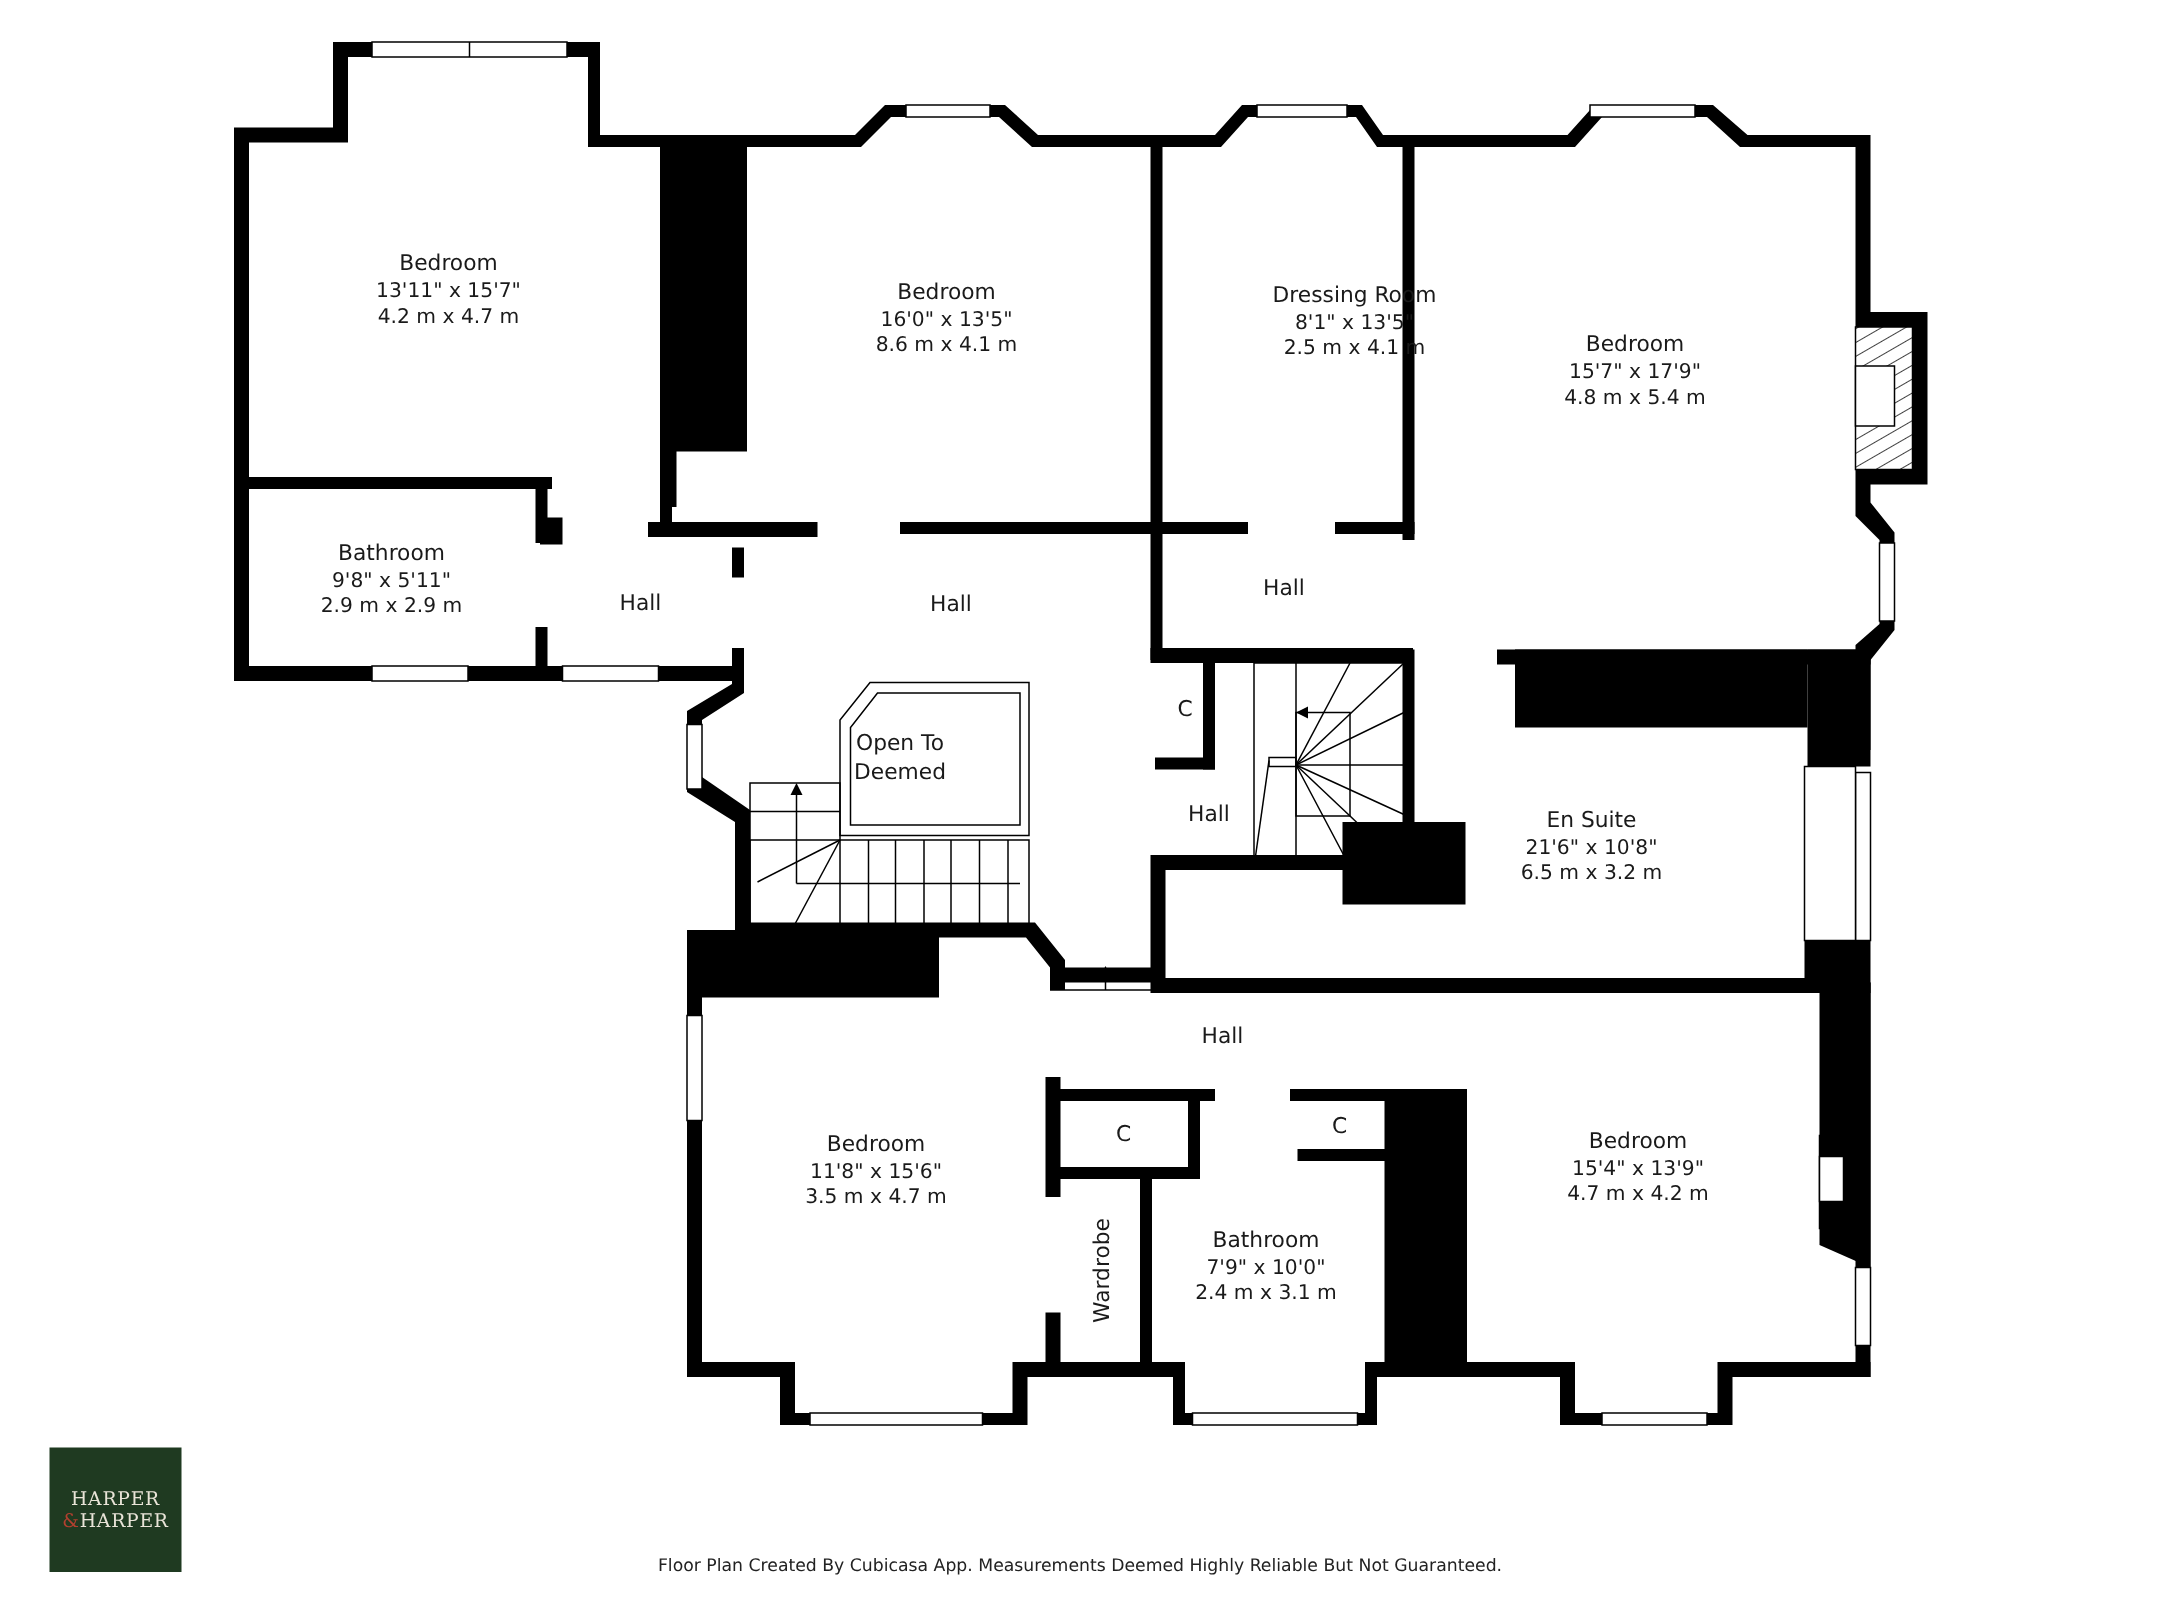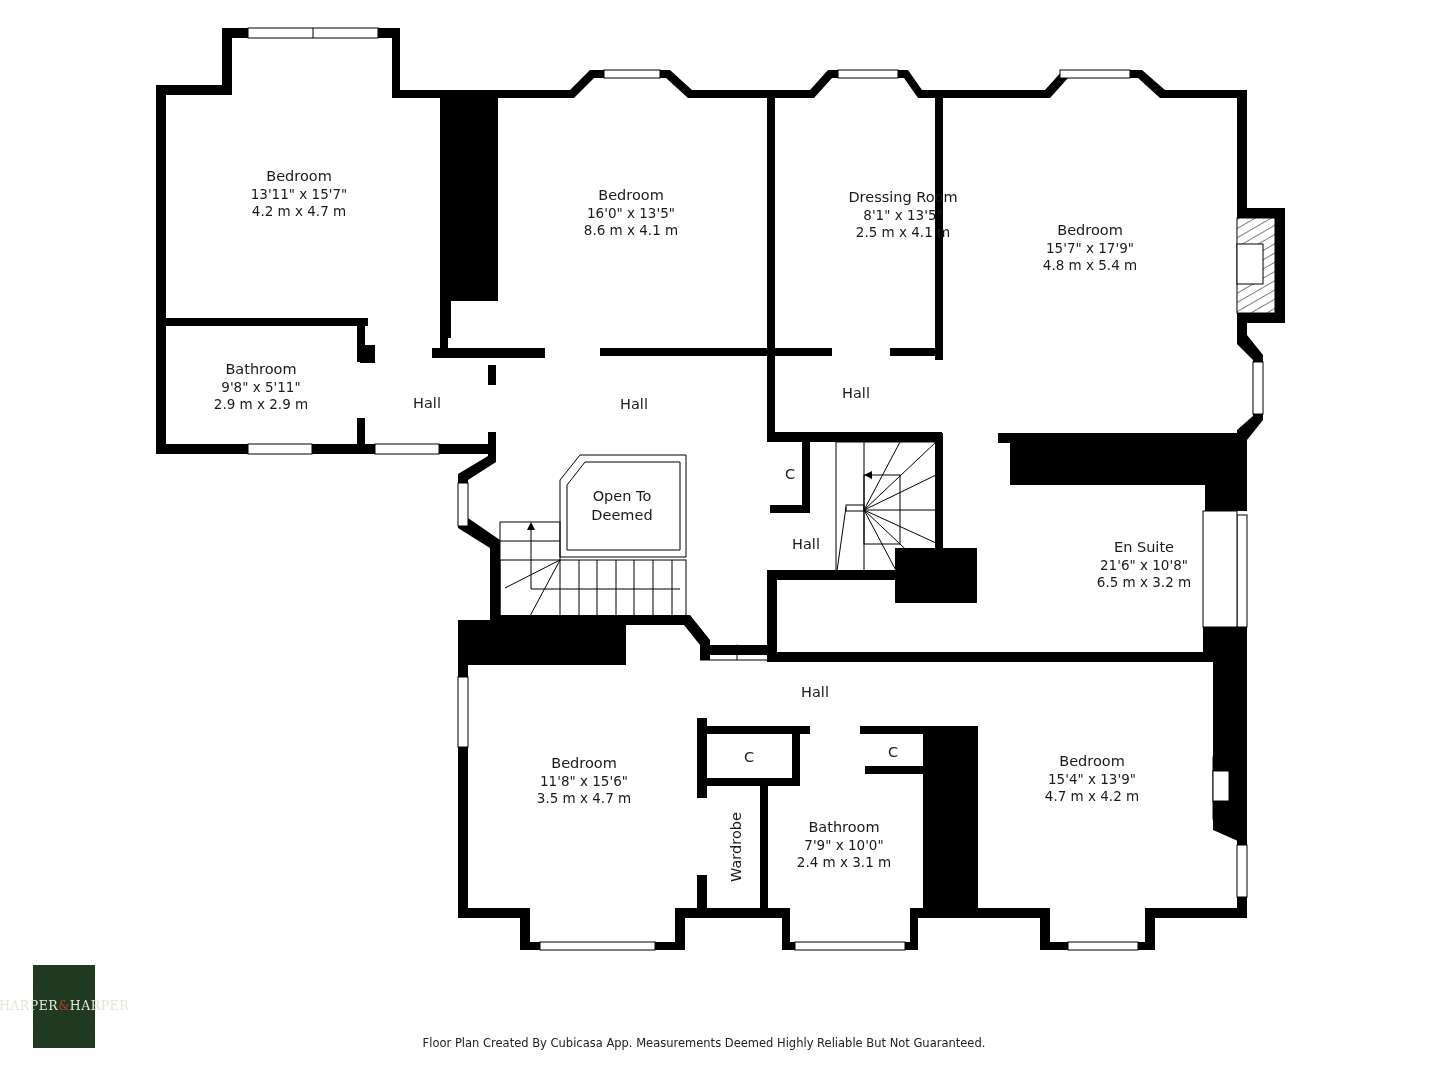--- a/index.html
+++ b/index.html
@@ -2,24 +2,24 @@
 <html><head>
 <meta charset="utf-8">
 <style>
   html, body { margin: 0; padding: 0; background: #ffffff; }
   body { width: 1440px; height: 1080px; position: relative; overflow: hidden; font-family: "DejaVu Sans", "Liberation Sans", sans-serif; }
   #plan { position: absolute; left: 0; top: 0; width: 1440px; height: 1080px; }
   .room-label { position: absolute; text-align: center; color: #1a1a1a; transform: translate(-50%, -50%); white-space: nowrap; line-height: 1.3; }
   .room-name { font-size: 14.5px; display: block; }
   .room-dim { font-size: 13.5px; display: block; }
   .vertical { transform: translate(-50%, -50%) rotate(-90deg); }
-  .logo { position: absolute; left: 33px; top: 965px; width: 62px; height: 83px; background: #1f3a21; display: flex; flex-direction: row; align-items: center; justify-content: center; }
+  .logo { position: absolute; left: 33px; top: 965px; width: 88px; height: 83px; background: #1f3a21; display: flex; flex-direction: column; align-items: center; justify-content: center; }
   .logo .l1, .logo .l2 { font-family: "DejaVu Serif", "Liberation Serif", serif; color: #e9e4d8; font-size: 12.5px; letter-spacing: 0.5px; line-height: 1.15; }
   .logo .amp { color: #b2402f; }
-  .footer { position: absolute; left: 704px; top: 1043px; transform: translate(-50%, -50%); font-size: 11.5px; color: #222; white-space: nowrap; }
+  .footer { position: absolute; left: 720px; top: 1043px; transform: translate(-50%, -50%); font-size: 11.5px; color: #222; white-space: nowrap; }
 </style>
 </head>
 <body>
 
 <svg id="plan" viewBox="0 0 1440 1080" xmlns="http://www.w3.org/2000/svg">
   <defs>
     <pattern id="hatch" width="8" height="8" patternUnits="userSpaceOnUse" patternTransform="rotate(60)">
       <line x1="0" y1="0" x2="0" y2="8" stroke="#000" stroke-width="1"></line>
     </pattern>
   </defs>
@@ -184,31 +184,31 @@
   <span class="room-name">Bedroom</span>
   <span class="room-dim">15'7" x 17'9"</span>
   <span class="room-dim">4.8 m x 5.4 m</span>
 </div>
 <div class="room-label" style="left:634px;top:404px">
   <span class="room-name">Hall</span>
 </div>
 <div class="room-label" style="left:856px;top:393px">
   <span class="room-name">Hall</span>
 </div>
-<div class="room-label" style="left:622px;top:506px">
+<div class="room-label" style="left:600px;top:506px">
   <span class="room-name">Open To</span>
   <span class="room-name">Deemed</span>
 </div>
 <div class="room-label" style="left:790px;top:474px">
   <span class="room-name">C</span>
 </div>
 <div class="room-label" style="left:806px;top:544px">
   <span class="room-name">Hall</span>
 </div>
-<div class="room-label" style="left:1144px;top:565px">
+<div class="room-label" style="left:1061px;top:565px">
   <span class="room-name">En Suite</span>
   <span class="room-dim">21'6" x 10'8"</span>
   <span class="room-dim">6.5 m x 3.2 m</span>
 </div>
 <div class="room-label" style="left:815px;top:692px">
   <span class="room-name">Hall</span>
 </div>
 <div class="room-label" style="left:584px;top:781px">
   <span class="room-name">Bedroom</span>
   <span class="room-dim">11'8" x 15'6"</span>

